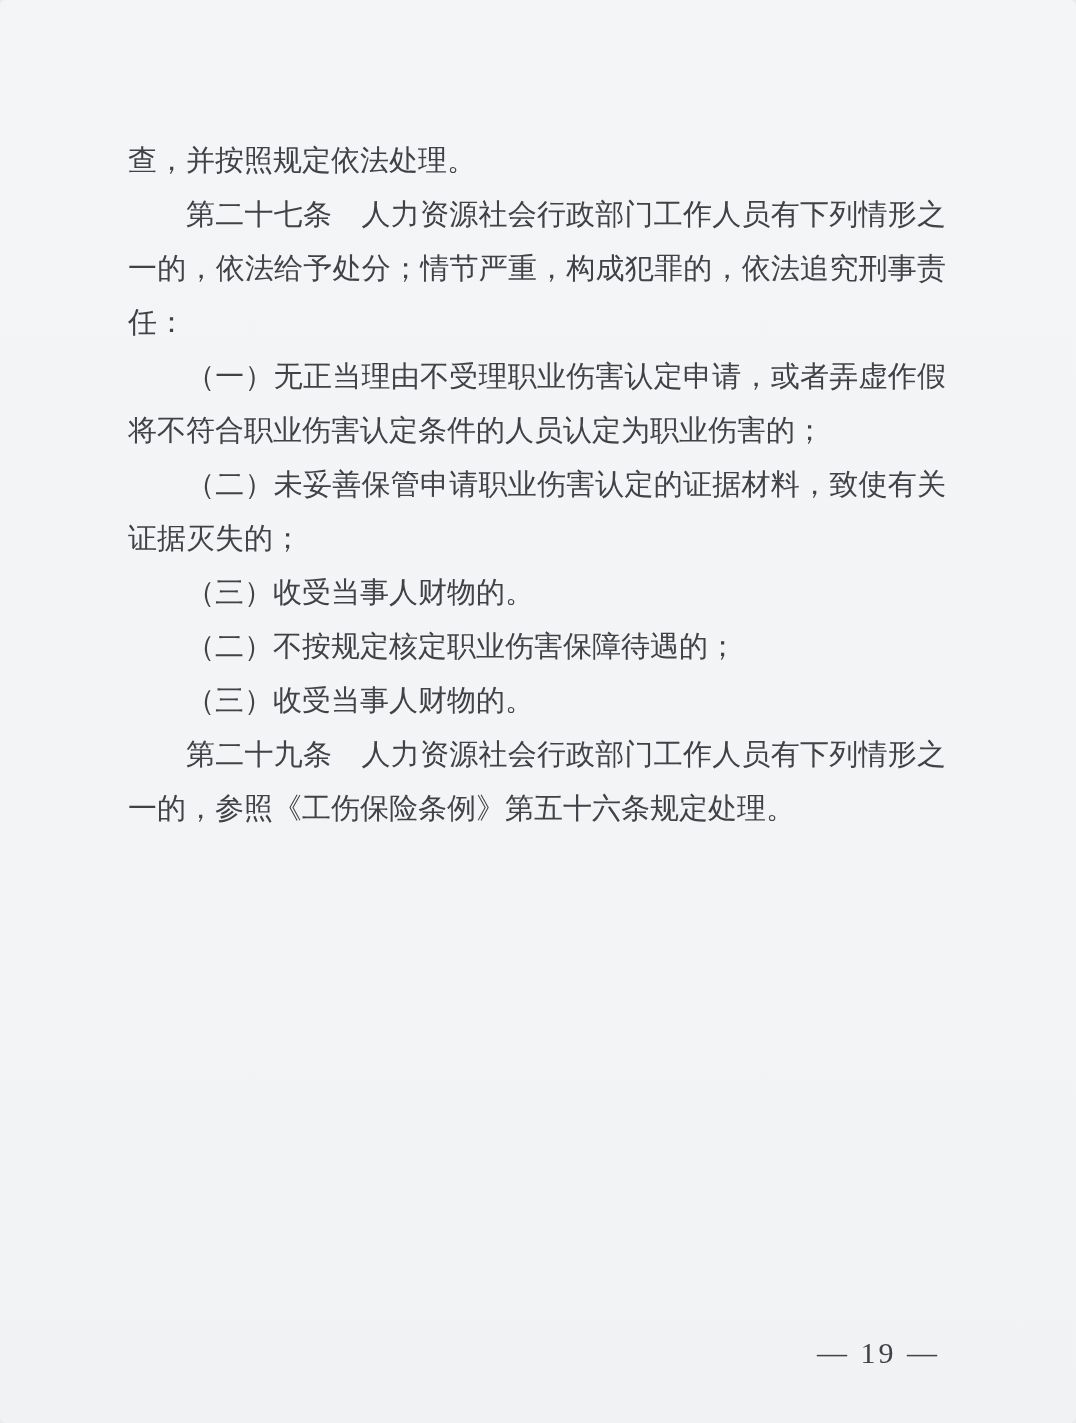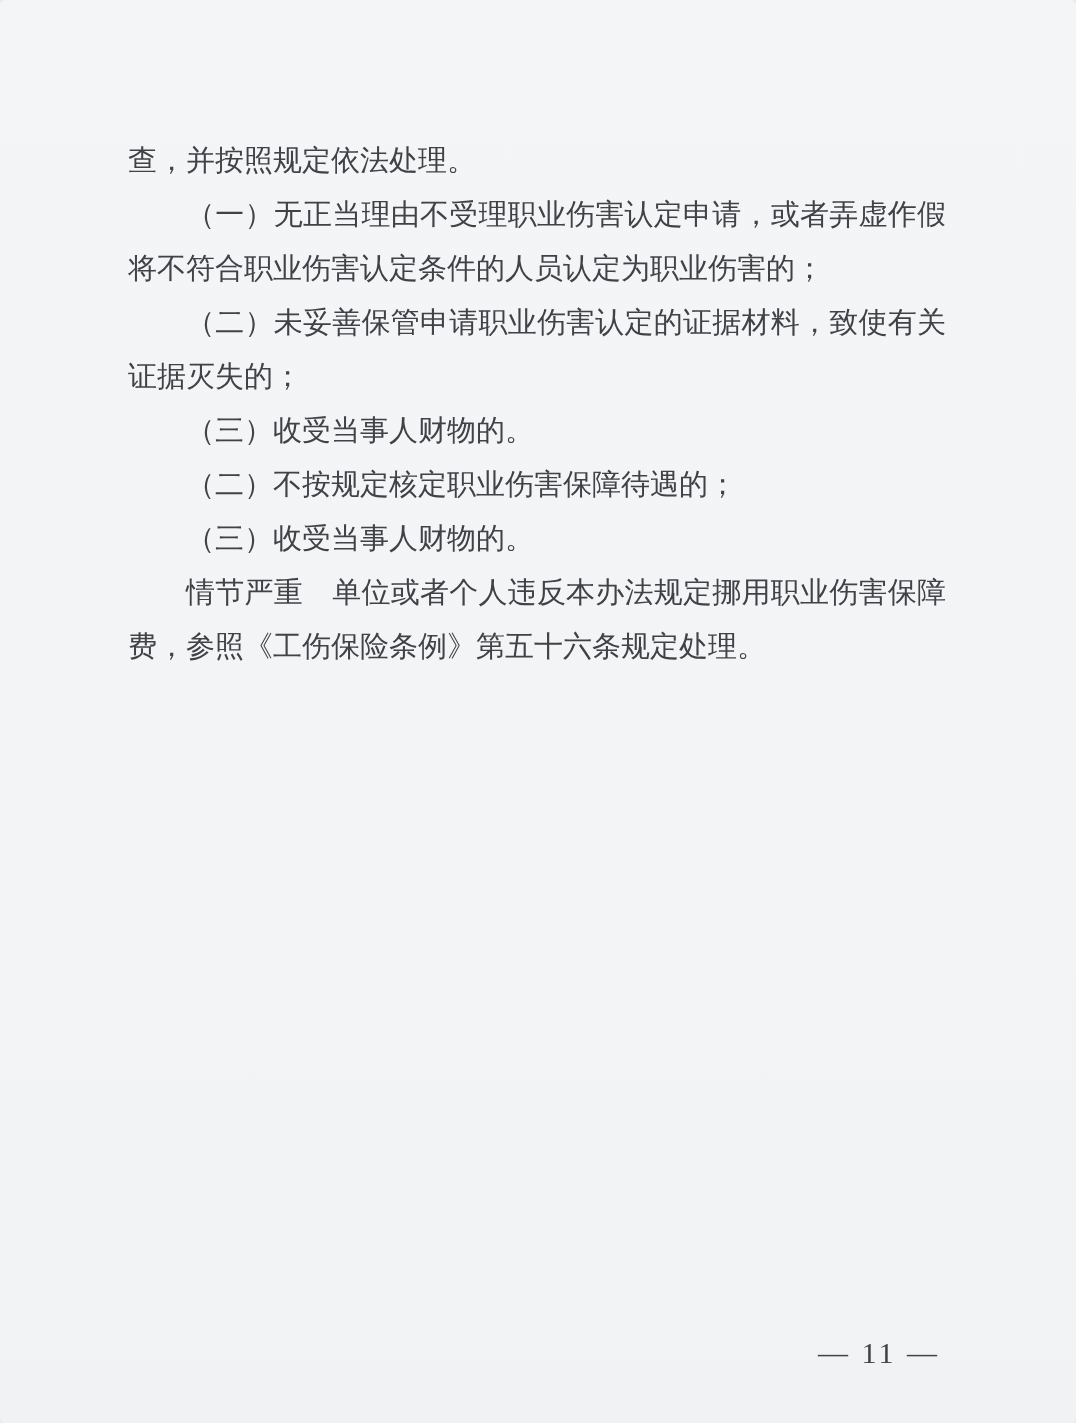--- a/index.html
+++ b/index.html
@@ -54,21 +54,22 @@
     box-sizing: border-box;
   }
 </style>
 </head>
 <body>
 
 <div class="page">
   <div class="text-block">
 
   <p class="para continuation">查，并按照规定依法处理。</p>
+      <p class="para article">第二十七条　人力资源社会行政部门工作人员有下列情形之一的，依法给予处分；情节严重，构成犯罪的，依法追究刑事责任：</p>
       <p class="para item">（一）无正当理由不受理职业伤害认定申请，或者弄虚作假将不符合职业伤害认定条件的人员认定为职业伤害的；</p>
       <p class="para item">（二）未妥善保管申请职业伤害认定的证据材料，致使有关证据灭失的；</p>
       <p class="para item">（三）收受当事人财物的。</p>
       <p class="para item">（二）不按规定核定职业伤害保障待遇的；</p>
       <p class="para item">（三）收受当事人财物的。</p>
-      <p class="para article">情节严重　单位或者个人违反本办法规定挪用职业伤害保障费，参照《工伤保险条例》第五十六条规定处理。</p>
+      <p class="para article">第二十九条　人力资源社会行政部门工作人员有下列情形之一的，参照《工伤保险条例》第五十六条规定处理。</p>
     </div>
-  <div class="page-number">— 11 —</div>
+  <div class="page-number">— 19 —</div>
 </div>
 
 </body></html>

